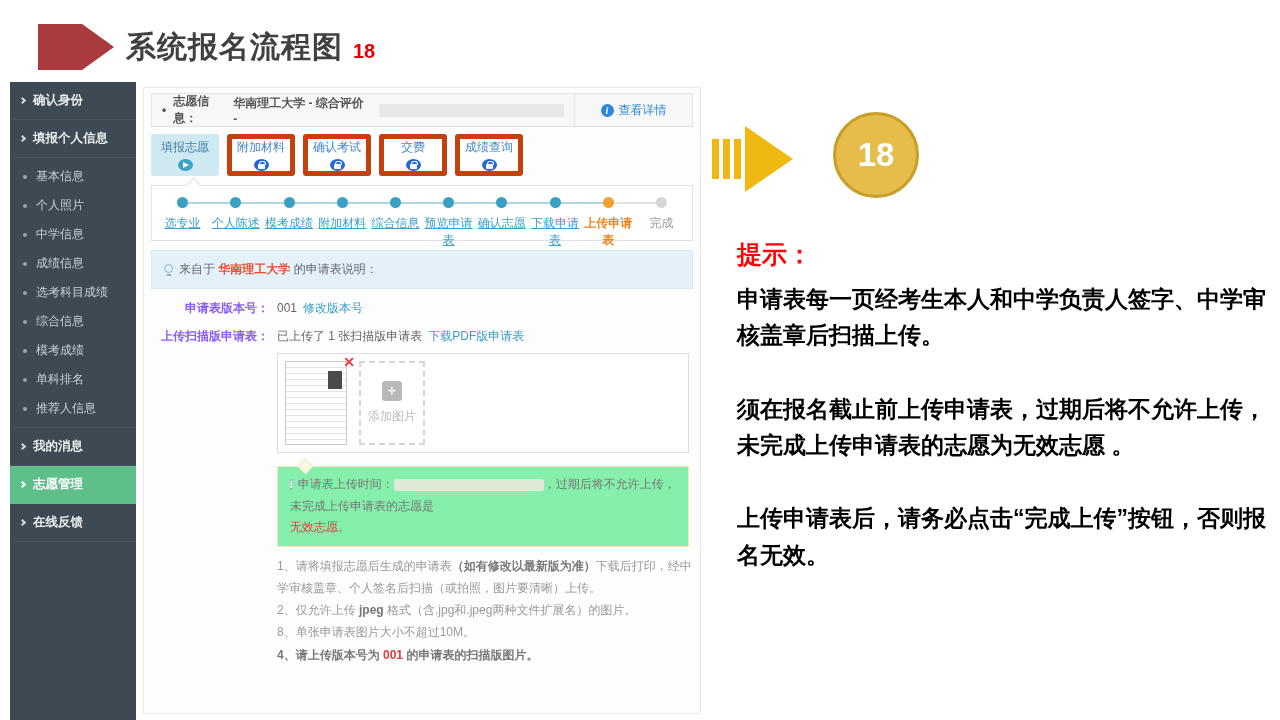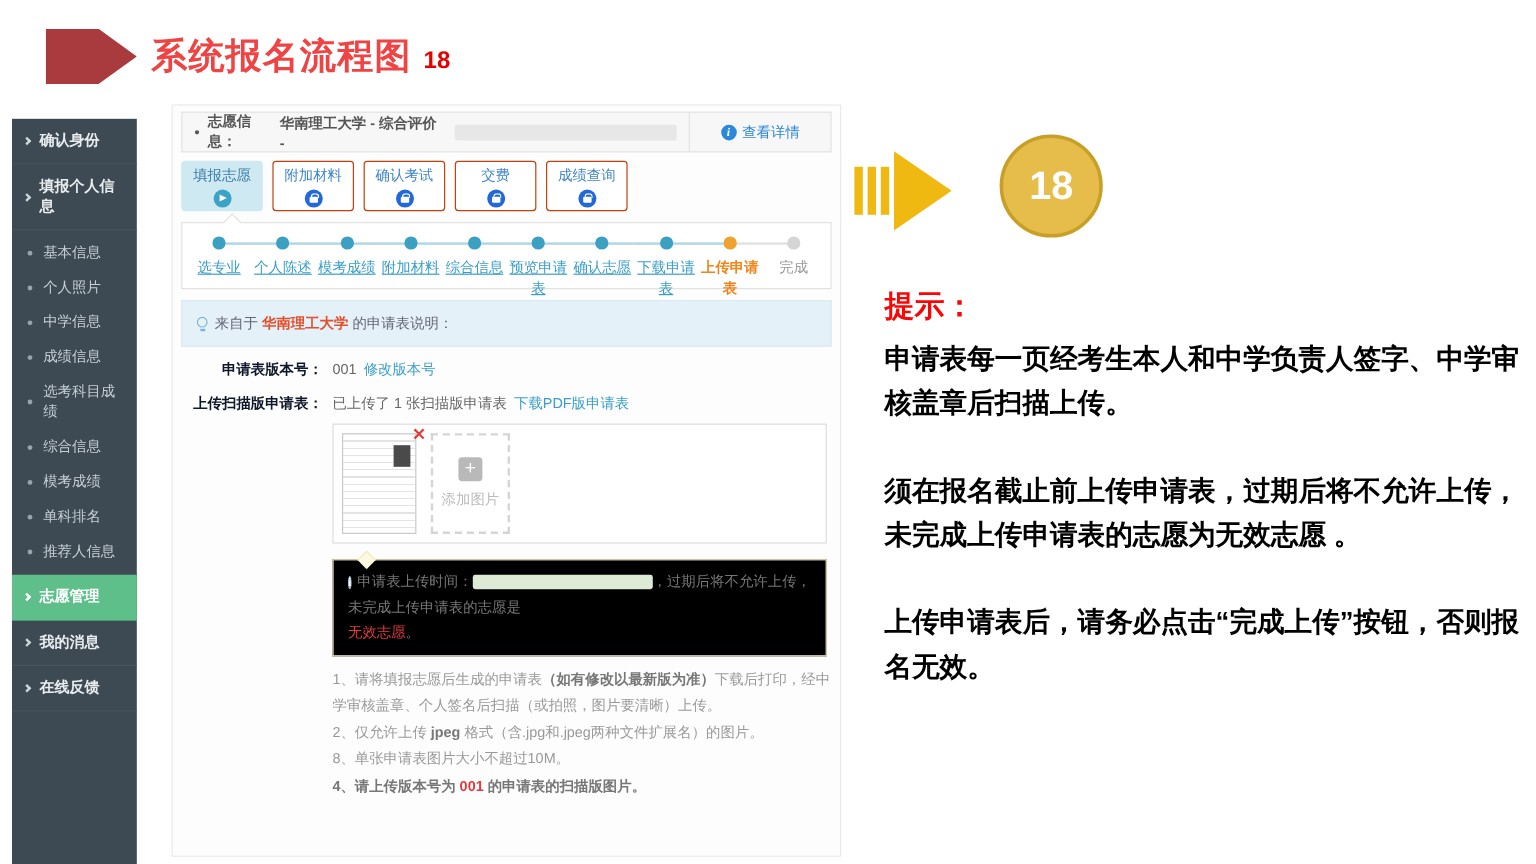--- a/index.html
+++ b/index.html
@@ -3,25 +3,25 @@
 <meta charset="utf-8">
 <style>
   * { margin:0; padding:0; box-sizing:border-box; }
   html,body { width:1280px; height:720px; background:#fff; overflow:hidden;
     font-family:"Liberation Sans", sans-serif; }
 
   
   .title-row { position:absolute; left:38px; top:24px; display:flex; align-items:center; }
   .title-arrow { width:76px; height:46px; background:#a93a3e; margin-right:12px;
     clip-path:polygon(0 0,58% 0,100% 50%,58% 100%,0 100%); }
-  .page-title { font-size:30px; font-weight:bold; color:#ef4444; letter-spacing:1px; }
+  .page-title { font-size:30px; font-weight:bold; color:#404040; letter-spacing:1px; }
   .page-number { font-size:20px; font-weight:bold; color:#e60000; margin-left:10px; padding-top:8px; }
 
   
-  .sidebar { position:absolute; left:10px; top:99px; width:104px; bottom:0;
+  .sidebar { position:absolute; left:10px; top:82px; width:126px; bottom:0;
     background:#3d4a53; color:#e8ecee; font-size:12.5px; }
   .side-section { display:flex; align-items:center; padding:10px 10px; font-weight:bold;
     border-bottom:1px solid #47545d; cursor:pointer; }
   .side-sub { display:flex; align-items:center; padding:6px 10px 6px 13px; color:#c6cfd4;
     font-size:12px; cursor:pointer; }
   .chev { width:5px; height:5px; border-right:2px solid #cfd8dd; border-bottom:2px solid #cfd8dd;
     transform:rotate(-45deg); margin-right:8px; flex:none; }
   .bullet-dot { width:4px; height:4px; border-radius:50%; background:#97a4ac; margin-right:9px; flex:none; }
   .side-section.active { background:#5ebf8b; border-bottom-color:#5ebf8b; color:#fff; }
   .side-section.active .chev { border-color:#fff; }
@@ -34,21 +34,21 @@
   .mh-left { flex:1; display:flex; align-items:center; padding:0 10px; font-weight:bold; color:#555; }
   .mh-bullet { margin-right:7px; color:#555; }
   .redacted { width:185px; height:13px; background:#e7e7e7; border-radius:2px; margin-left:8px; }
   .mh-right { width:118px; border-left:1px solid #e3e3e3; display:flex; align-items:center;
     justify-content:center; color:#2b87d8; cursor:pointer; }
   .ico-i { width:13px; height:13px; border-radius:50%; background:#2b87d8; color:#fff;
     font-size:10px; font-weight:bold; text-align:center; line-height:13px; margin-right:5px;
     font-family:"Liberation Serif", serif; font-style:italic; }
 
   .tabs { display:flex; gap:8px; margin-top:7px; }
-  .tab { width:68px; height:42px; background:#fff; border:1px solid #c2410c; border-radius:3px;
+  .tab { width:68px; height:42px; background:#fff; border:5px solid #c2410c; border-radius:3px;
     display:flex; flex-direction:column; align-items:center; justify-content:center; gap:3px;
     color:#3f86c8; cursor:pointer; }
   .tab.active { background:#cfe9f3; border-color:#cfe9f3; color:#3d7ea6; }
   .tab-label { font-size:12px; }
   .ico-circle { width:15px; height:15px; border-radius:50%; background:#2368d8;
     display:flex; align-items:center; justify-content:center; }
   .tab.active .ico-circle { background:#3aa3c6; }
   .play-tri { width:0; height:0; border-top:3.5px solid transparent; border-bottom:3.5px solid transparent;
     border-left:6px solid #fff; margin-left:2px; }
   .lock { width:7px; height:5px; background:#fff; border-radius:1px; position:relative; margin-top:3px; }
@@ -76,38 +76,38 @@
 
   
   .notice { margin-top:9px; background:#e4f1f8; border:1px solid #d8eaf4; padding:8px 12px;
     line-height:1.75; color:#667; }
   .bulb { display:inline-block; width:9px; height:9px; border:1.5px solid #7fb4cc; border-radius:50%;
     position:relative; margin-right:6px; }
   .bulb::after { content:''; position:absolute; left:1.5px; bottom:-4px; width:4px; height:2.5px; background:#7fb4cc; }
   .uni { color:#e4502e; font-weight:bold; }
 
   .frow { display:flex; margin-top:11px; align-items:baseline; }
-  .flabel { width:118px; text-align:right; font-weight:bold; color:#0f172a; flex:none; }
+  .flabel { width:118px; text-align:right; font-weight:bold; color:#8b5cf6; flex:none; }
   .fvalue { margin-left:8px; color:#666; }
   .tlink { color:#3b9ec6; cursor:pointer; margin-left:6px; }
 
   .upbox { margin-left:126px; margin-right:4px; margin-top:8px; border:1px solid #ddd;
     background:#fff; height:100px; padding:7px; display:flex; gap:12px; }
   .thumb { width:62px; height:84px; border:1px solid #c9c9c9; position:relative; cursor:pointer;
     background:repeating-linear-gradient(180deg,#fff 0 5px,#e3e3e3 5px 6px); }
   .thumb::after { content:''; position:absolute; top:9px; right:4px; width:14px; height:18px; background:#4a4a4a; }
   .del-x { position:absolute; top:-8px; right:-9px; color:#e23d3d; font-weight:bold; font-size:14px;
     cursor:pointer; z-index:3; }
   .addbox { width:66px; height:84px; border:2px dashed #d5d5d5; display:flex; flex-direction:column;
     align-items:center; justify-content:center; color:#bbb; gap:7px; cursor:pointer; font-size:12px; }
   .plus { width:20px; height:20px; background:#b9b9b9; border-radius:3px; color:#fff;
     font-size:16px; line-height:19px; text-align:center; }
 
   .deadline { position:relative; margin-left:126px; margin-right:4px; margin-top:13px;
-    background:#000000; border:1px solid #f3e9bb; padding:7px 12px; line-height:1.8; color:#777; }
+    background:#86efac; border:1px solid #f3e9bb; padding:7px 12px; line-height:1.8; color:#777; }
   .deadline::before { content:''; position:absolute; top:-6px; left:22px; width:10px; height:10px;
     background:#fdf8e1; border-left:1px solid #f3e9bb; border-top:1px solid #f3e9bb; transform:rotate(45deg); }
   .ico-i.gray { background:#9cb6c4; font-style:normal; }
   .green-redact { display:inline-block; width:150px; height:12px; background:#dcead6;
     border-radius:2px; vertical-align:middle; }
   .invalid { color:#e4393c; }
 
   .rules { margin-left:126px; margin-top:8px; color:#999; line-height:1.85; }
   .rule-b { font-weight:bold; color:#777; }
   .rule.strong { font-weight:bold; color:#777; }
@@ -175,27 +175,27 @@
     </div>
     <div class="side-sub">
       <span class="bullet-dot"></span>
       <span>单科排名</span>
     </div>
     <div class="side-sub">
       <span class="bullet-dot"></span>
       <span>推荐人信息</span>
     </div>
   </div>
+  <div class="side-section">
+    <span class="chev"></span>
+    <span>我的消息</span>
+  </div>
   <div class="side-section active">
     <span class="chev"></span>
     <span>志愿管理</span>
-  </div>
-  <div class="side-section">
-    <span class="chev"></span>
-    <span>我的消息</span>
   </div>
   <div class="side-section">
     <span class="chev"></span>
     <span>在线反馈</span>
   </div>
 </div>
 
 <div class="main">
 
   <div class="m-header">

